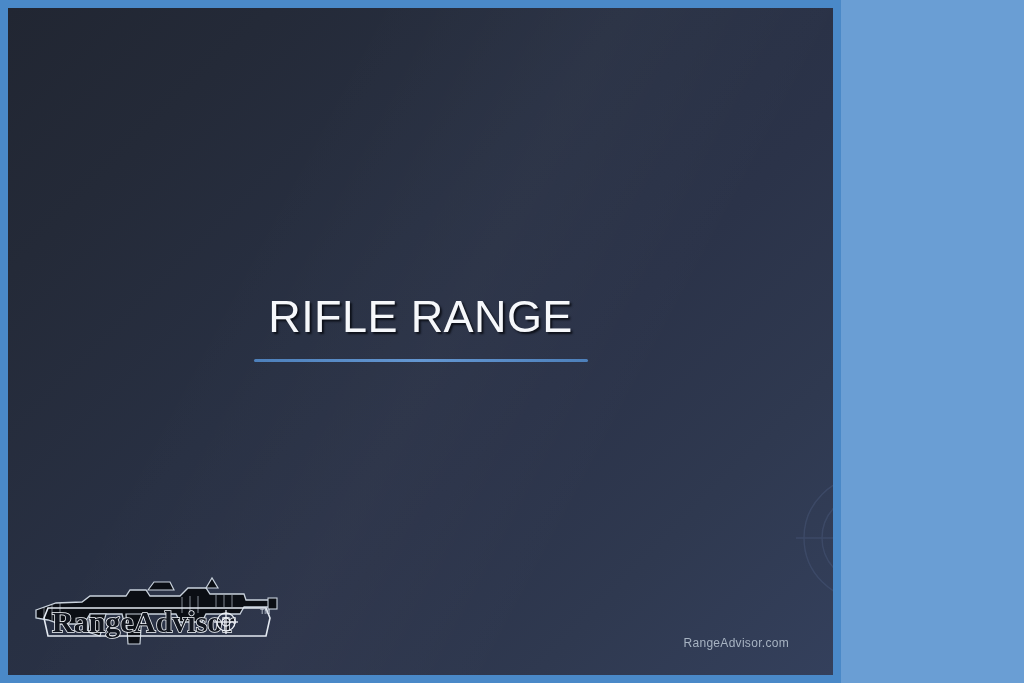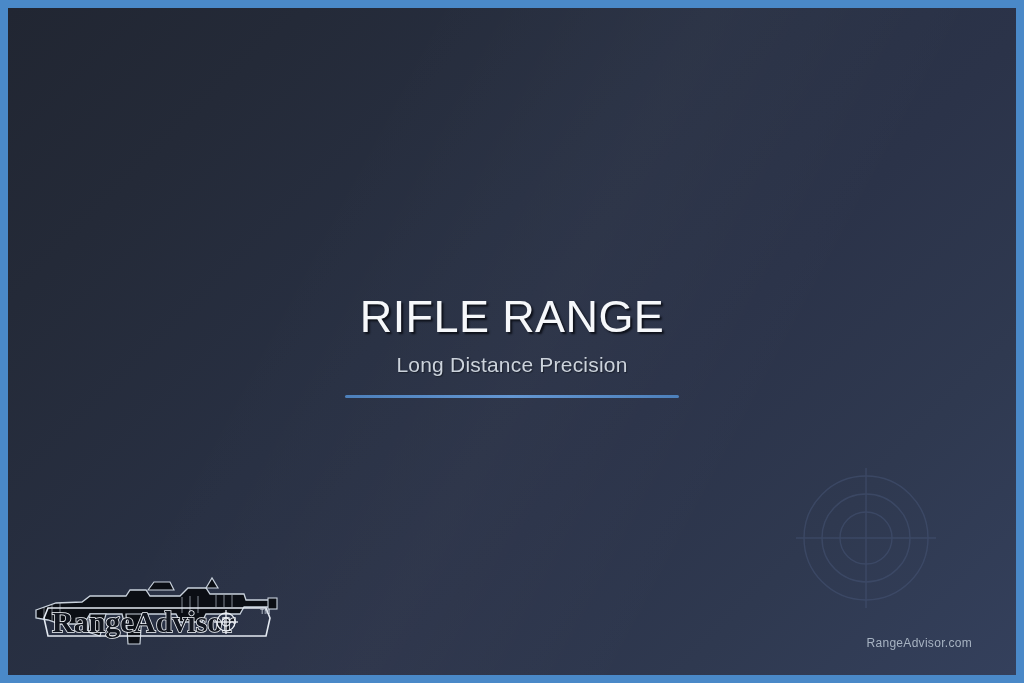--- a/index.html
+++ b/index.html
@@ -10,21 +10,21 @@
   body {
     width: 1024px;
     height: 683px;
     overflow: hidden;
     font-family: "Liberation Sans", sans-serif;
   }
 
   
   #slide {
     position: relative;
-    width: 1024px;
+    width: 841px;
     height: 683px;
     box-sizing: border-box;
     border: 8px solid #4a89c8;
     background: linear-gradient(135deg,
                 #212632 0%,
                 #242a38 18%,
                 #283043 42%,
                 #2b3349 62%,
                 #2f3950 80%,
                 #34405c 100%);
@@ -120,21 +120,20 @@
       <circle cx="70" cy="70" r="62"></circle>
       <circle cx="70" cy="70" r="44"></circle>
       <circle cx="70" cy="70" r="26"></circle>
       <line x1="0" y1="70" x2="140" y2="70"></line>
       <line x1="70" y1="0" x2="70" y2="140"></line>
     </g>
   </svg>
 
   <div id="titleblock">
     <h1 id="main-title">RIFLE RANGE</h1>
-    <p id="subtitle">Long Distance Precision</p>
     <div id="accent-rule"></div>
   </div>
 
   <svg id="logo" viewBox="0 0 250 84">
     <defs>
       <clipPath id="logoclip">
         <rect x="0" y="0" width="250" height="84"></rect>
       </clipPath>
     </defs>
 

